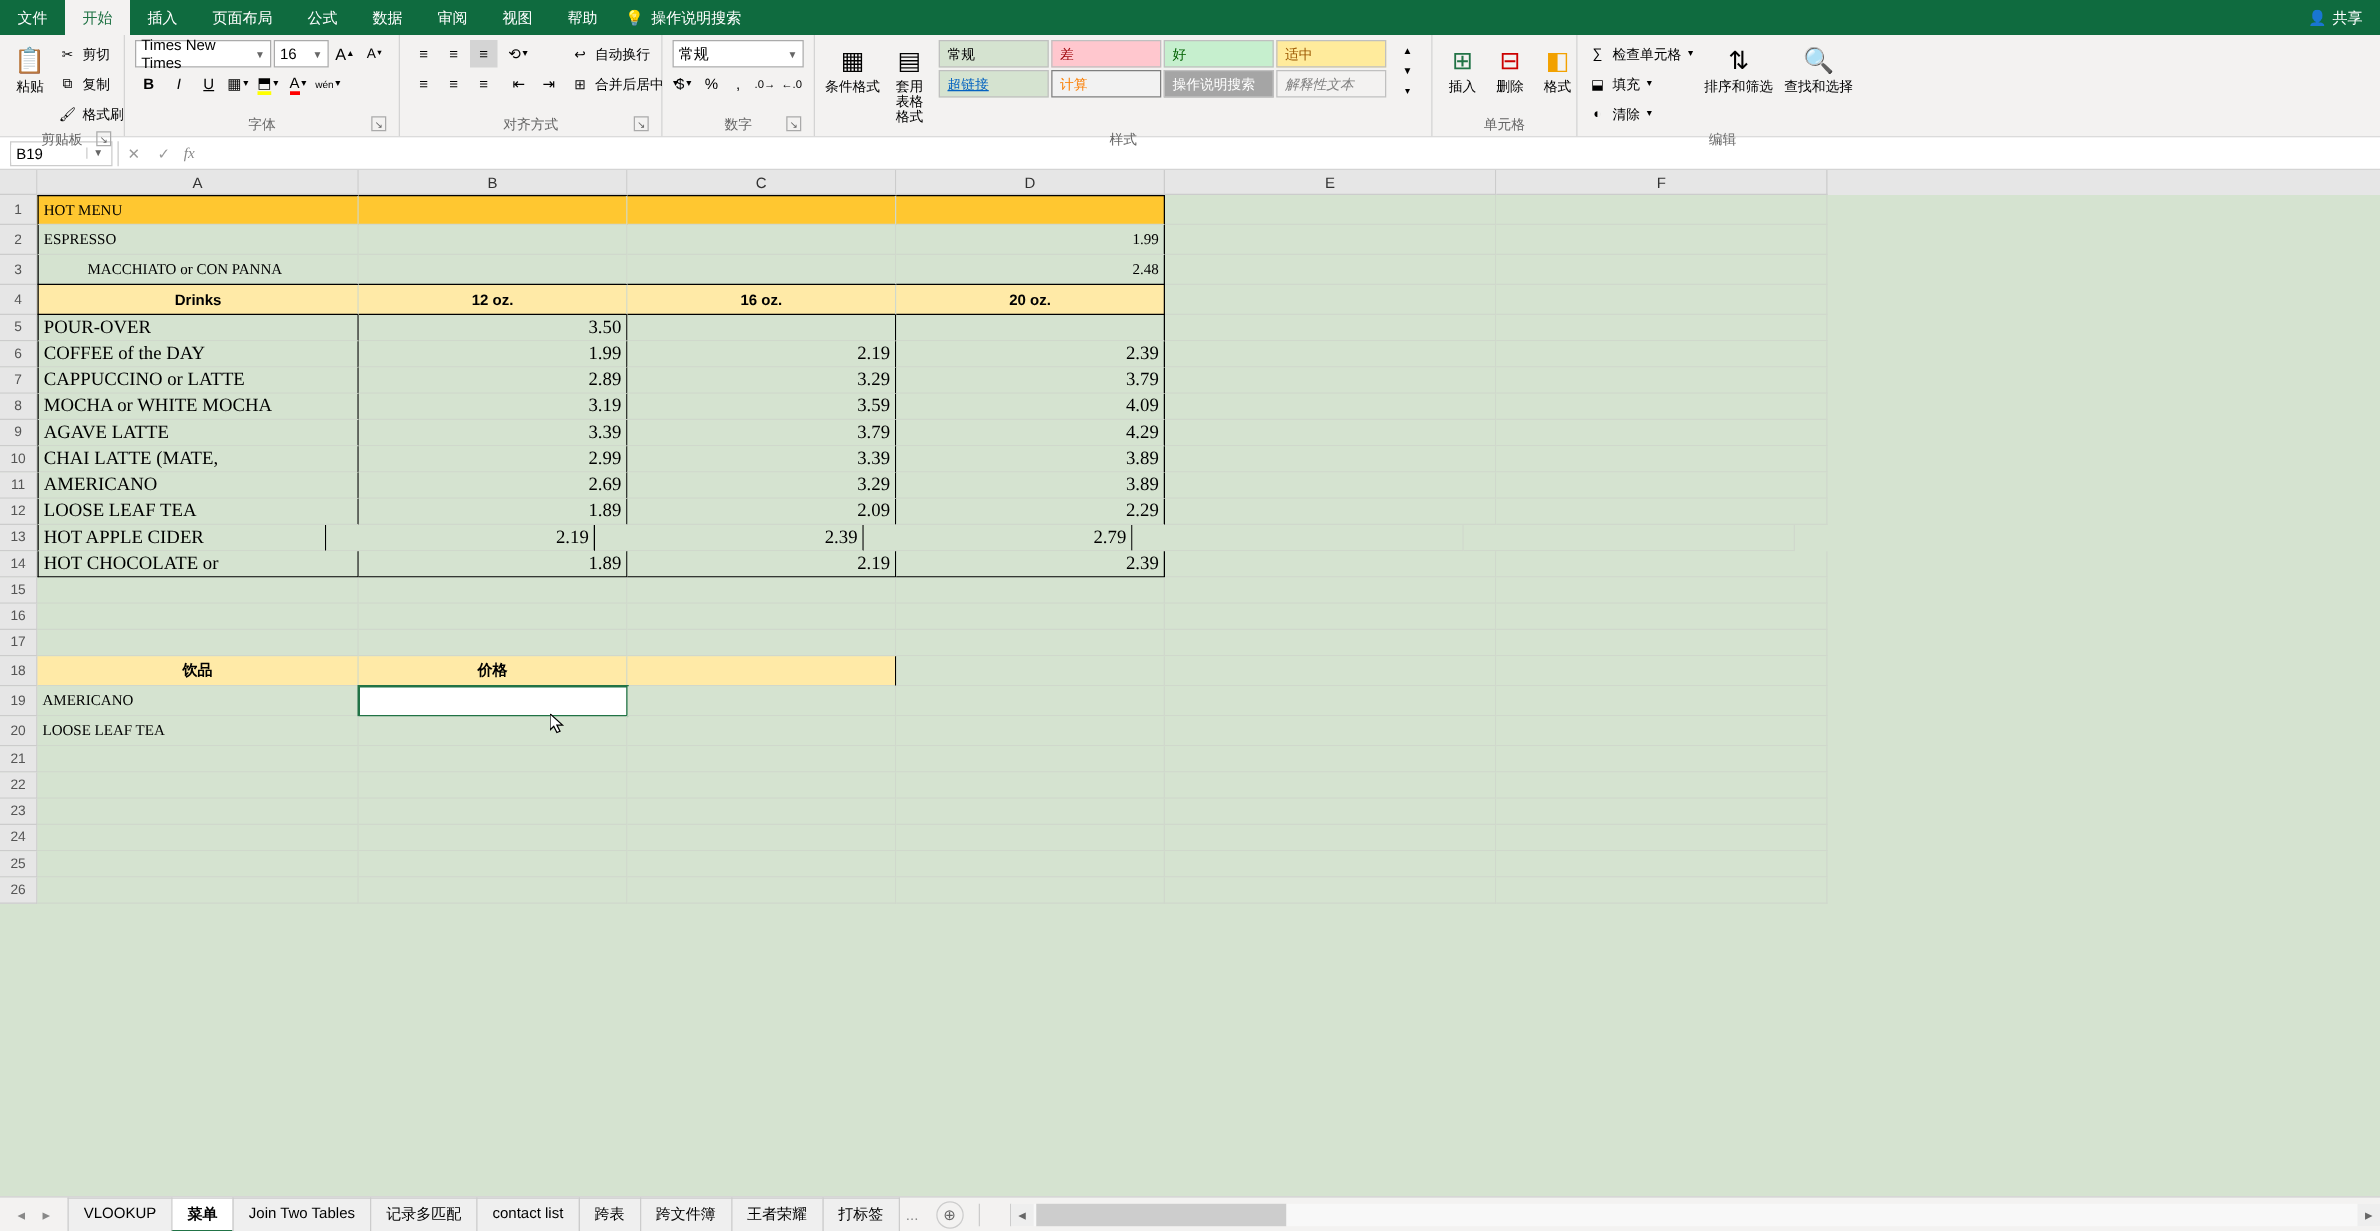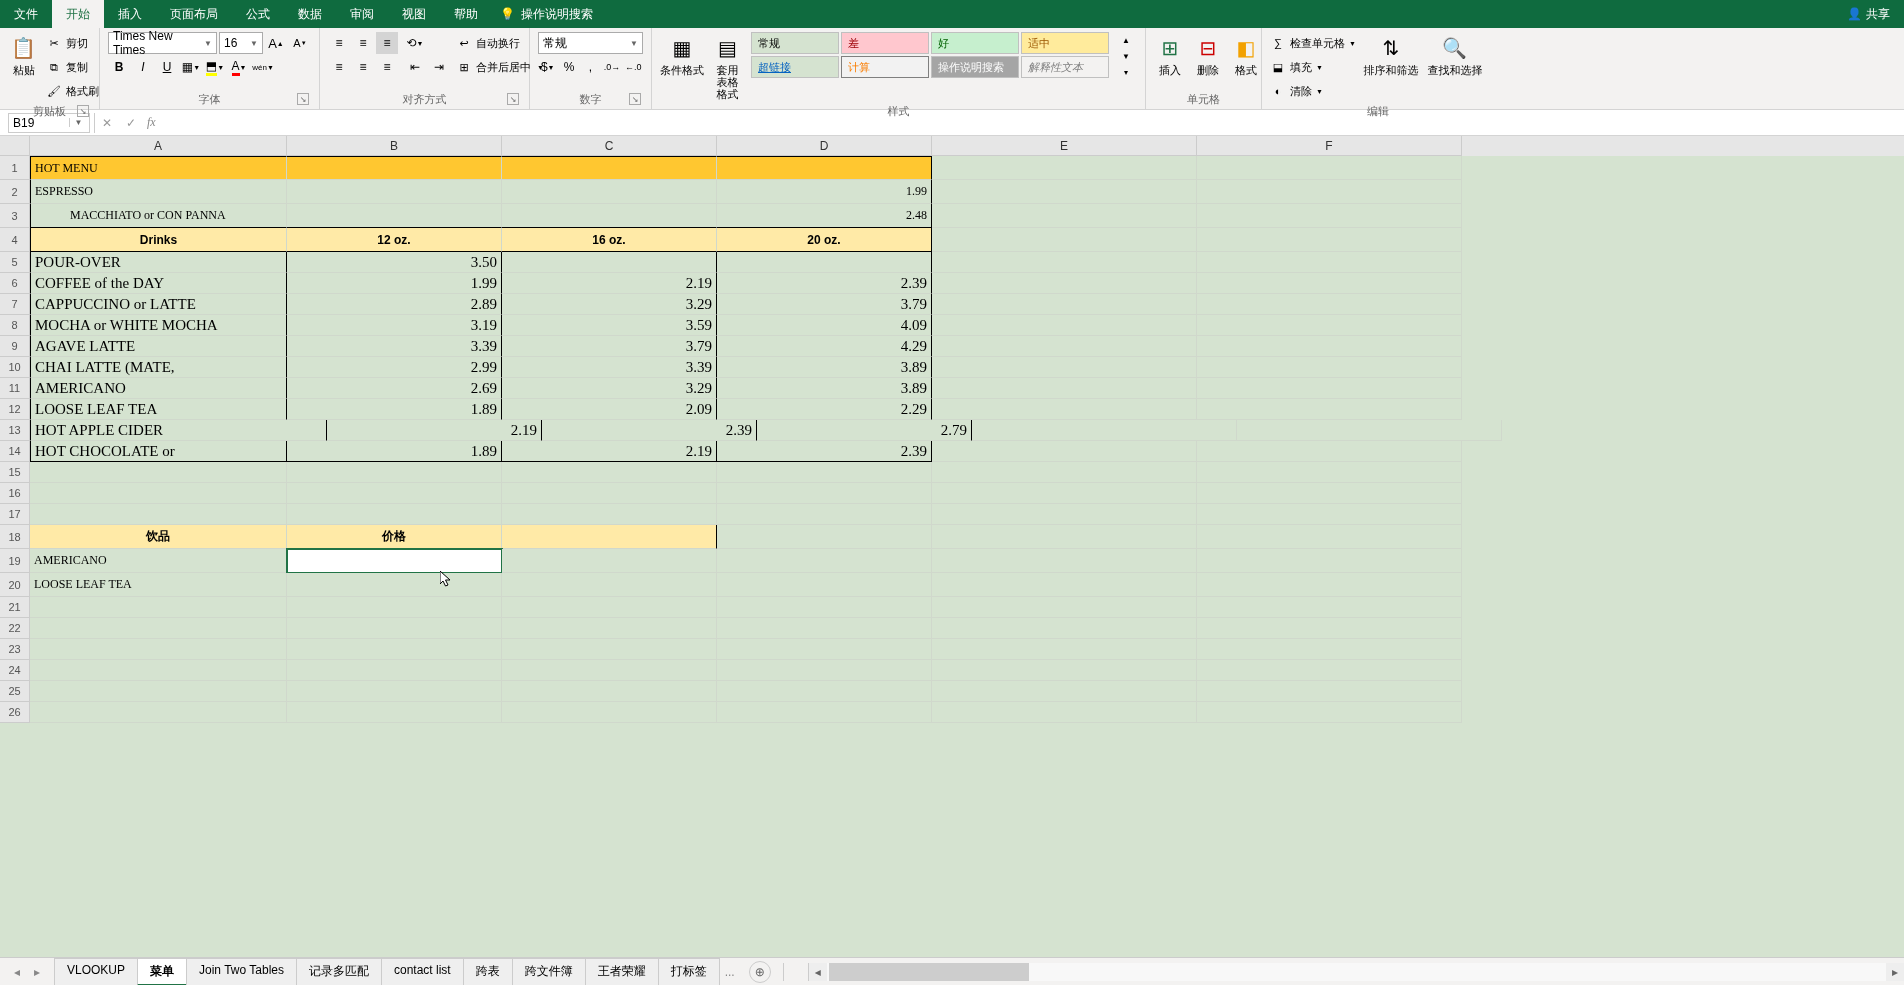--- a/index.html
+++ b/index.html
@@ -448,21 +448,21 @@
           <div class="rowhead" style="height: 21px;">12</div>
           <div class="gc bd-l bd-r" style="width: 257px; height: 21px;">LOOSE LEAF TEA</div>
           <div class="gc num bd-r" style="width: 215px; height: 21px;">1.89</div>
           <div class="gc num bd-r" style="width: 215px; height: 21px;">2.09</div>
           <div class="gc num bd-r" style="width: 215px; height: 21px;">2.29</div>
           <div class="gc" style="width: 265px; height: 21px;"></div>
           <div class="gc" style="width: 265px; height: 21px;"></div>
         </div>
         <div class="gr">
           <div class="rowhead" style="height: 21px;">13</div>
-          <div class="gc bd-l bd-r" style="width: 297px; height: 21px;">HOT APPLE CIDER</div>
+          <div class="gc bd-l bd-r" style="width: 231px; height: 21px;">HOT APPLE CIDER</div>
           <div class="gc num bd-r" style="width: 215px; height: 21px;">2.19</div>
           <div class="gc num bd-r" style="width: 215px; height: 21px;">2.39</div>
           <div class="gc num bd-r" style="width: 215px; height: 21px;">2.79</div>
           <div class="gc" style="width: 265px; height: 21px;"></div>
           <div class="gc" style="width: 265px; height: 21px;"></div>
         </div>
         <div class="gr">
           <div class="rowhead" style="height: 21px;">14</div>
           <div class="gc bd-b bd-l bd-r" style="width: 257px; height: 21px;">HOT CHOCOLATE or</div>
           <div class="gc num bd-b bd-r" style="width: 215px; height: 21px;">1.89</div>

